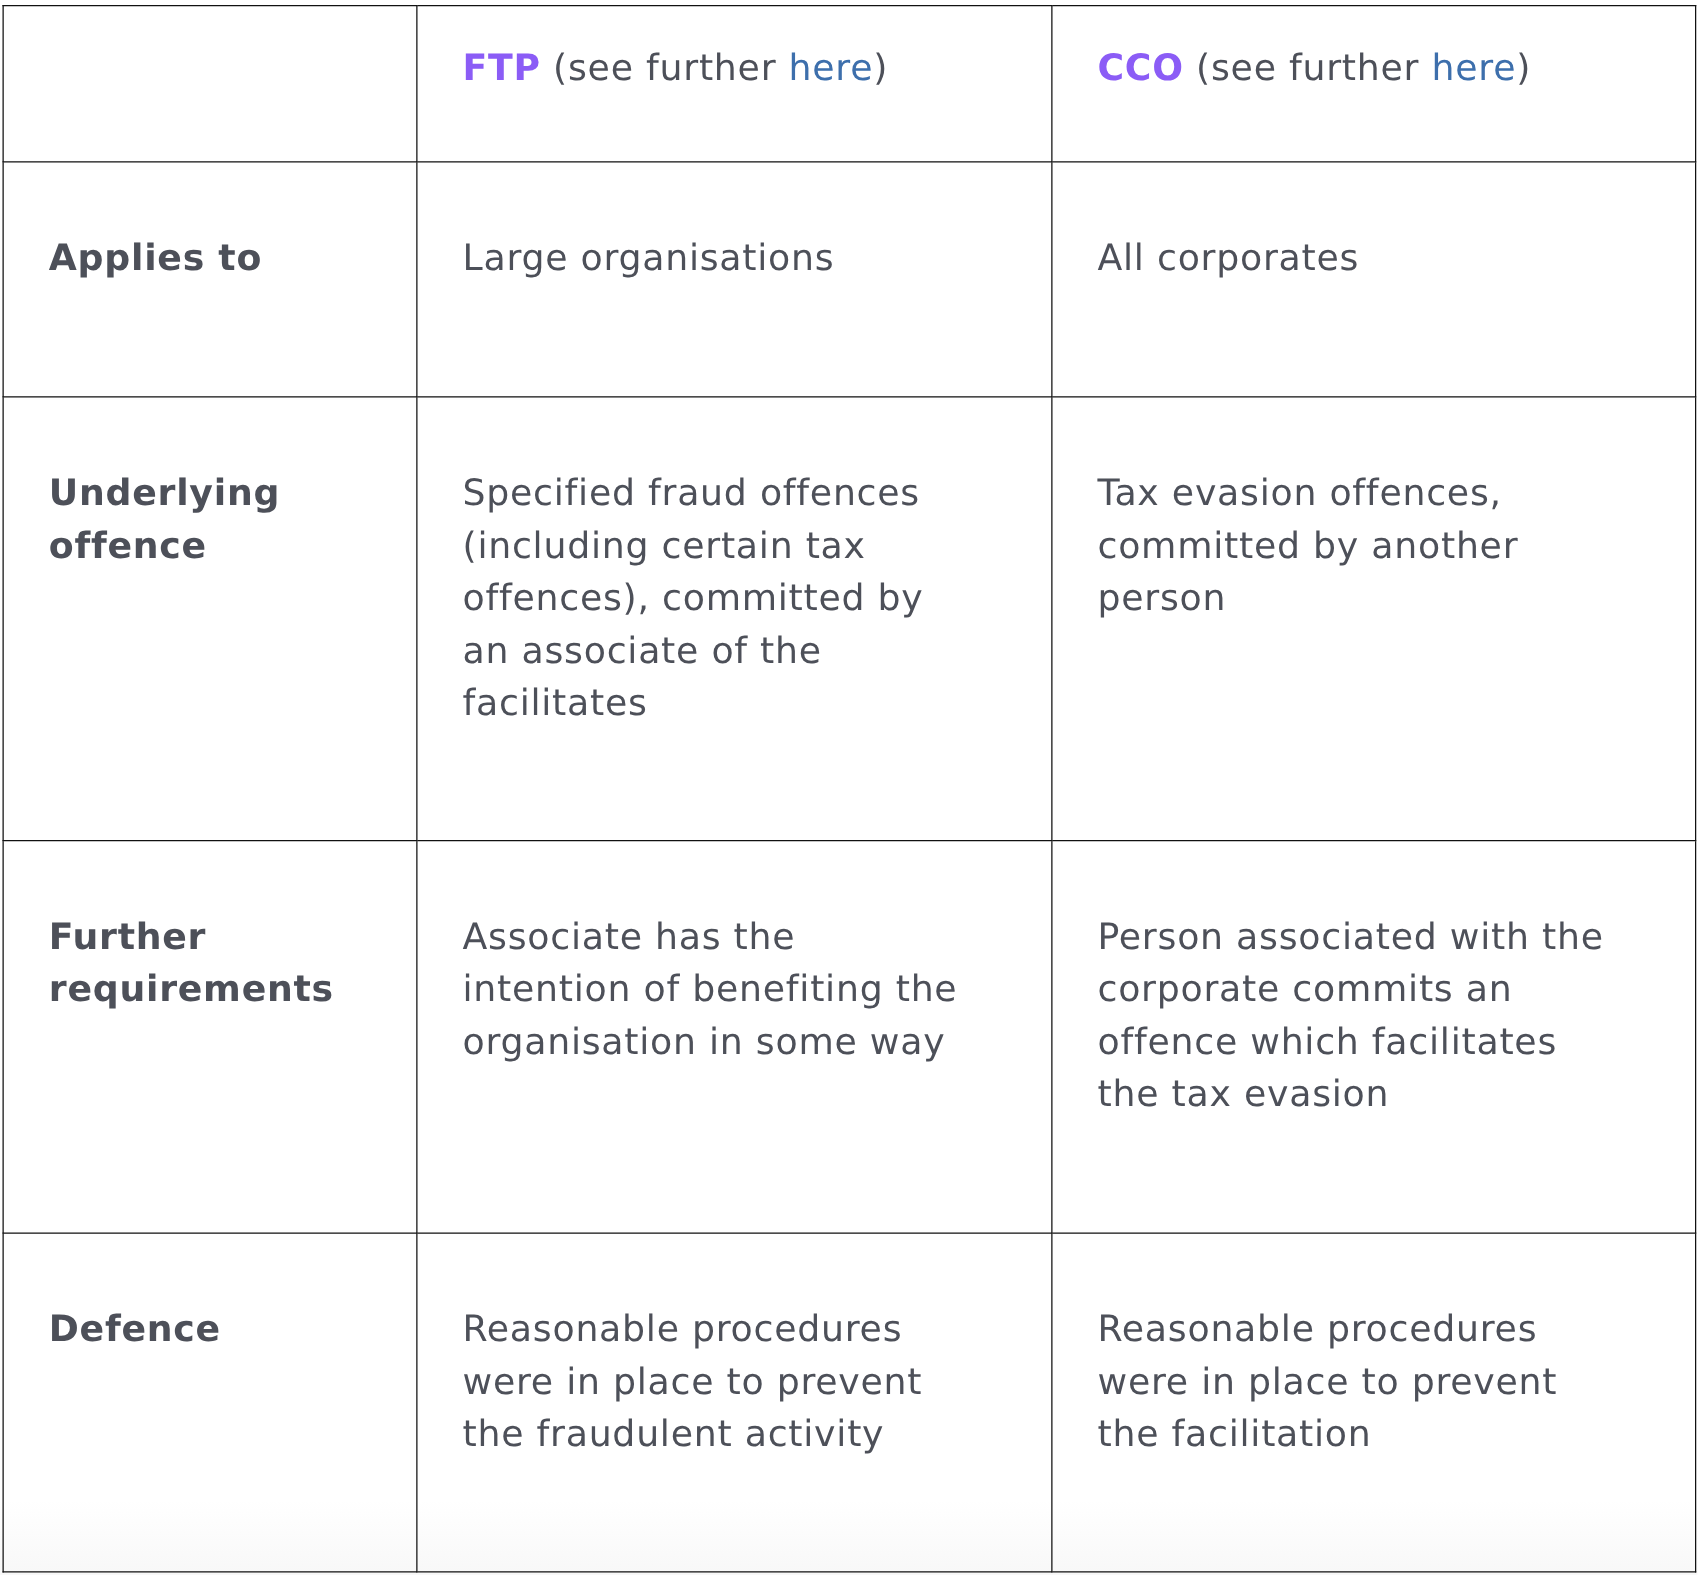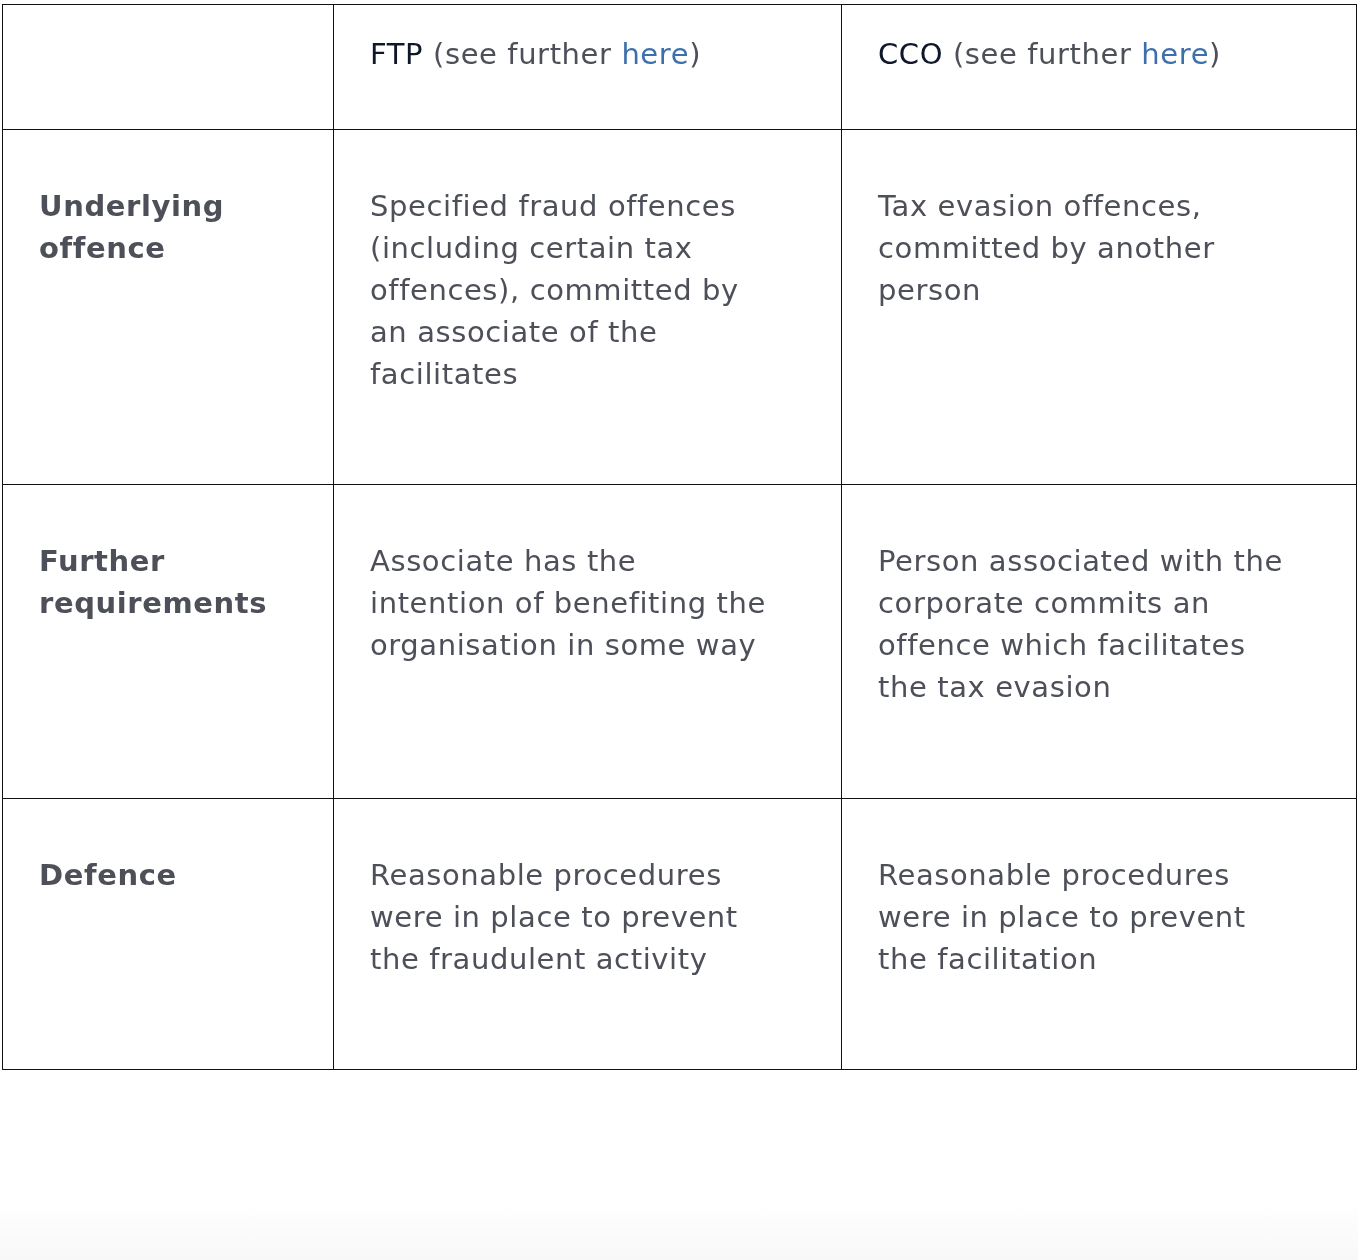--- a/index.html
+++ b/index.html
@@ -45,22 +45,22 @@
     .row-underlying td { height: 354px; }
     .row-further td { height: 313px; }
     .row-defence td { height: 270px; }
     .row-body .cell-inner { padding-top: 55px; }
     .row-applies .cell-inner { padding-top: 55px; }
     .rowlabel {
       font-weight: bold;
       color: #4d5059;
     }
     .hdr-bold {
-      font-weight: normal;
-      color: #0f172a;
+      font-weight: bold;
+      color: #8b5cf6;
     }
     a.link {
       color: #3d6fac;
       text-decoration: none;
       text-align: center;
     }
     .lines span { display: block; }
   </style>
 </head>
 <body>
@@ -77,20 +77,37 @@
           <div class="cell-inner"></div>
         </td>
     <td>
       <div class="cell-inner"><span class="hdr-bold">FTP</span><span> (see further </span><a class="link" href="#">here</a><span>)</span></div>
     </td>
     <td>
       <div class="cell-inner"><span class="hdr-bold">CCO</span><span> (see further </span><a class="link" href="#">here</a><span>)</span></div>
     </td>
   </tr>
 
+  <tr class="row-applies row-body">
+    <td>
+      <div class="cell-inner rowlabel lines">
+        <span>Applies to</span>
+      </div>
+    </td>
+    <td>
+      <div class="cell-inner lines">
+        <span>Large organisations</span>
+      </div>
+    </td>
+    <td>
+      <div class="cell-inner lines">
+        <span>All corporates</span>
+      </div>
+    </td>
+  </tr>
 
   <tr class="row-underlying row-body">
     <td>
       <div class="cell-inner rowlabel lines">
         <span>Underlying</span>
         <span>offence</span>
       </div>
     </td>
     <td>
       <div class="cell-inner lines">

